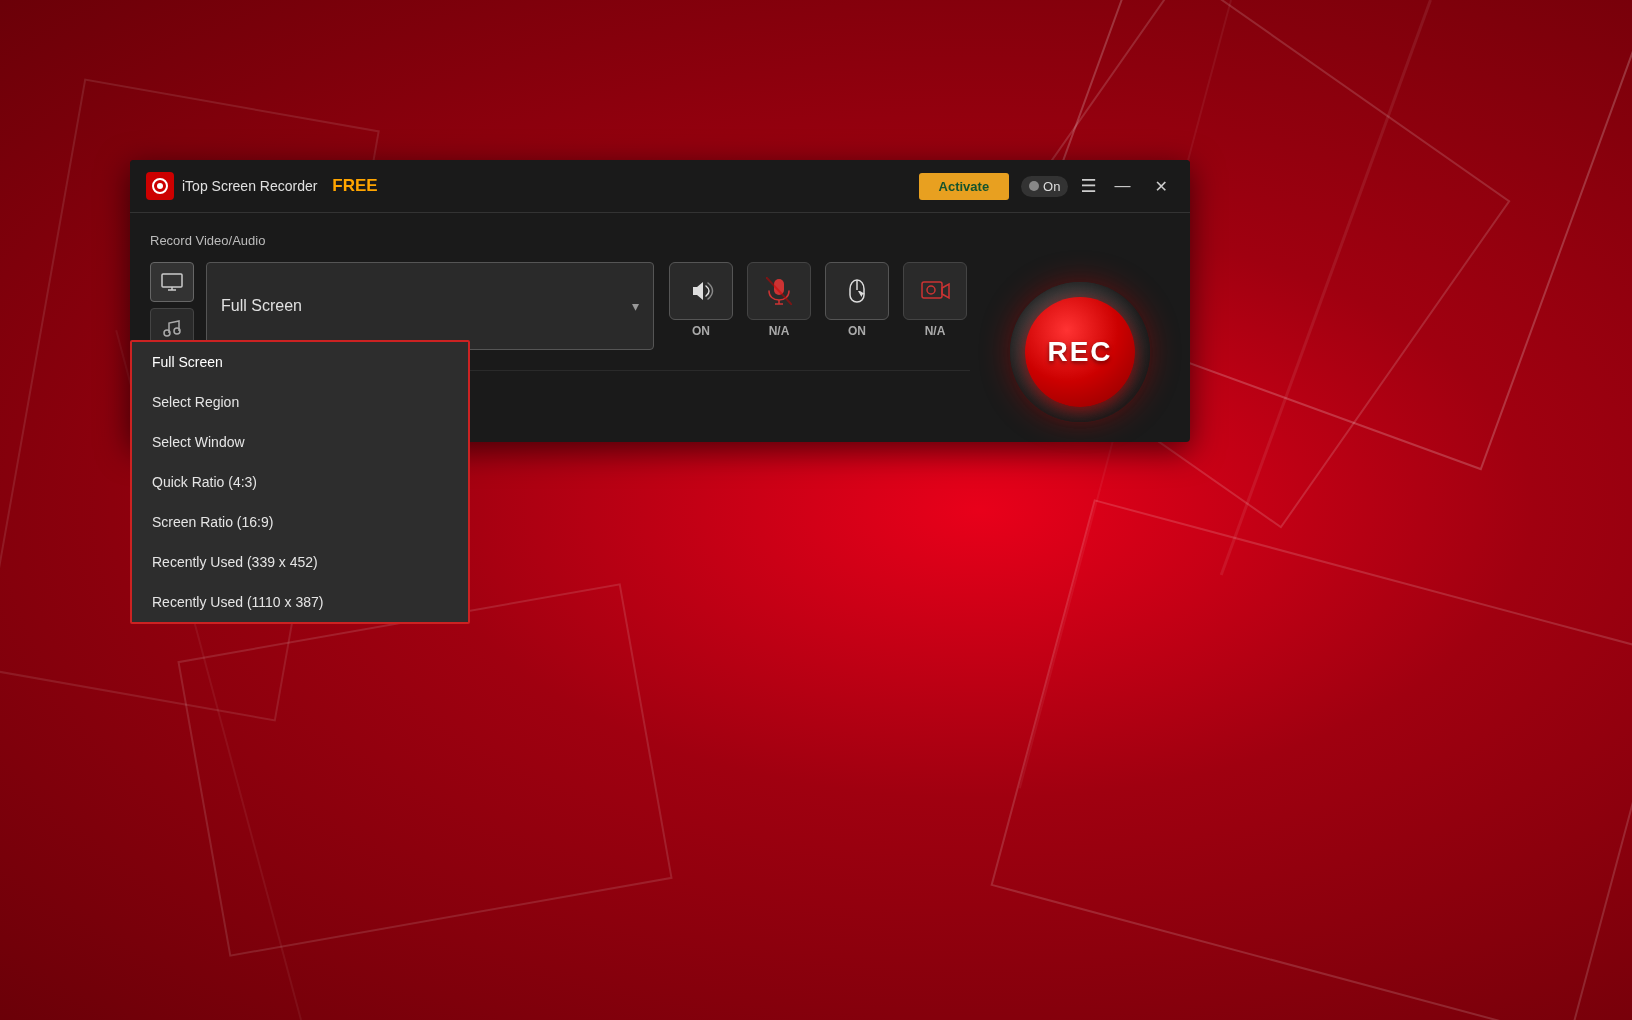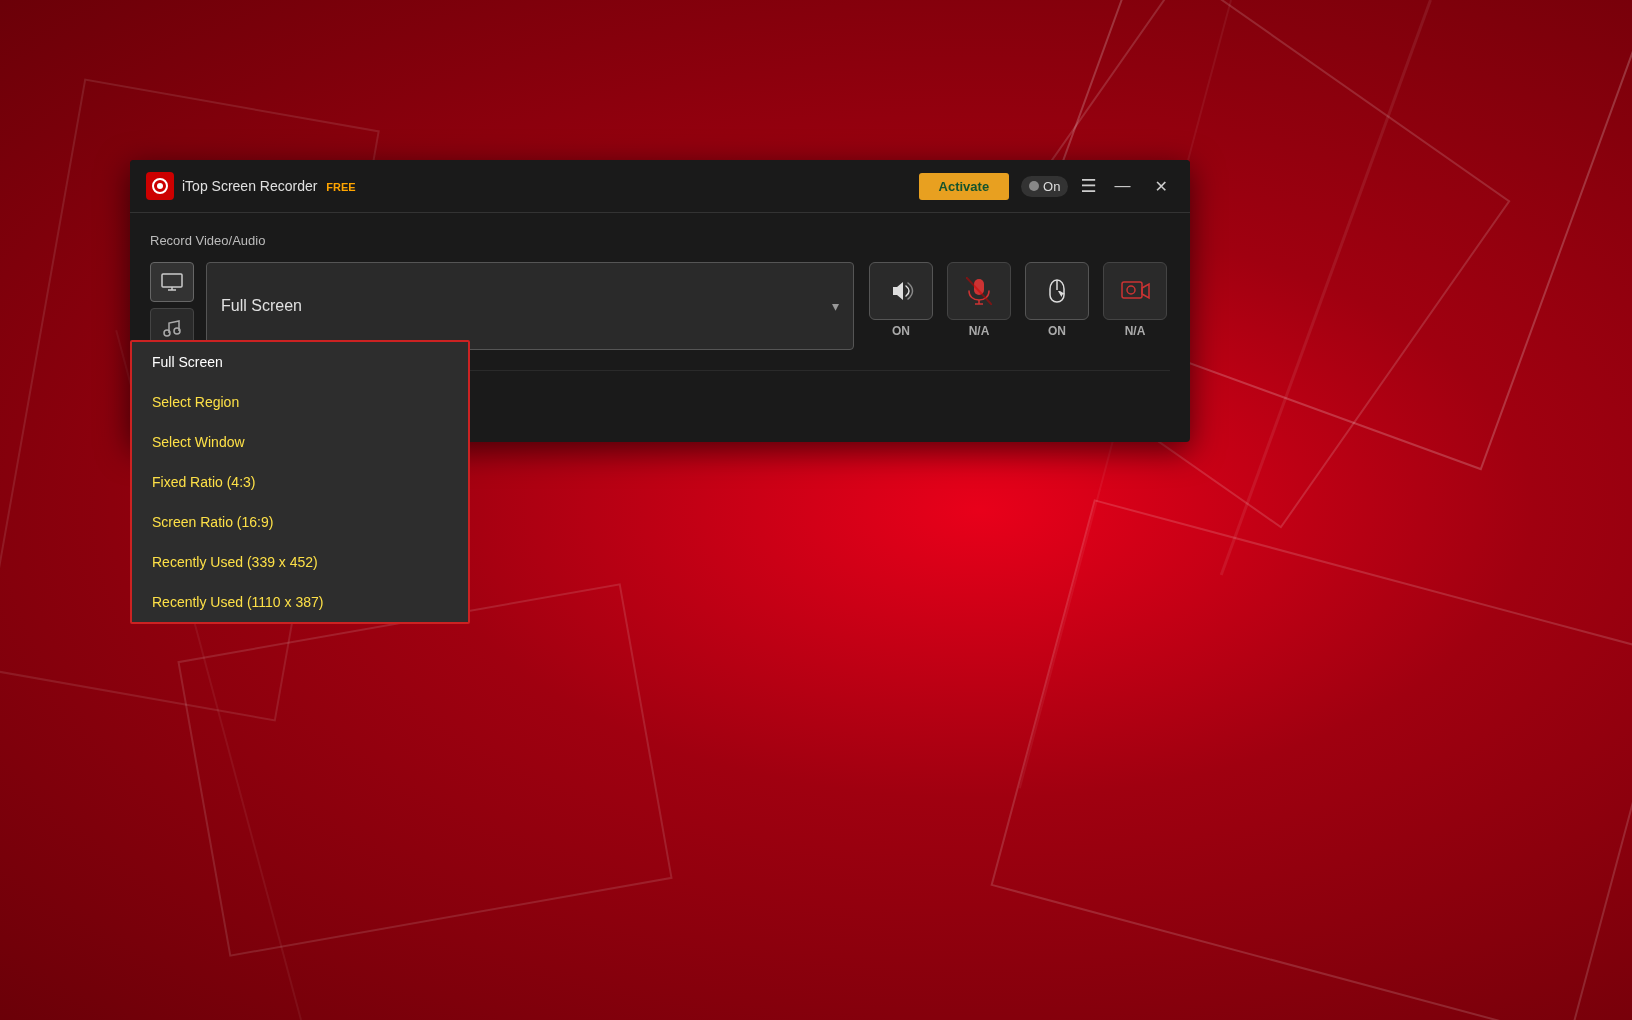--- a/index.html
+++ b/index.html
@@ -95,23 +95,23 @@
     }
 
     .app-title {
       font-size: 14px;
       color: #e0e0e0;
       flex: 1;
     }
 
     .free-badge {
       color: #ffa500;
-      font-size: 11px;
+      font-size: 17px;
       font-weight: bold;
-      margin-left: 5px;
+      margin-left: 11px;
     }
 
     .title-bar-controls {
       display: flex;
       align-items: center;
       gap: 12px;
       margin-left: auto;
     }
 
     .activate-btn {
@@ -336,21 +336,21 @@
       background: #2d2d2d;
       border: 2px solid #cc2222;
       border-radius: 2px;
       z-index: 100;
       overflow: hidden;
     }
 
     .dropdown-menu-item {
       padding: 12px 20px;
       font-size: 14px;
-      color: #fde047;
+      color: #e5e5e5;
       cursor: pointer;
       transition: background 0.1s;
     }
 
     .dropdown-menu-item.selected {
       color: white;
       font-weight: 500;
     }
   </style>
 </head>
@@ -499,25 +499,32 @@
             <svg width="20" height="20" viewBox="0 0 20 20" fill="none">
               <rect x="2" y="2" width="16" height="16" rx="2" fill="none" stroke="#aaa" stroke-width="1.5"></rect>
               <path d="M6 6h8M6 10h8M6 14h5" stroke="#aaa" stroke-width="1.2"></path>
             </svg>
           </span>
           <span>User Guide</span>
         </div>
       </div>
     </div>
 
+    <div class="rec-section">
+      <div class="rec-outer">
+        <div class="rec-btn">
+          <span class="rec-label">REC</span>
+        </div>
+      </div>
+    </div>
   </div>
 </div>
 
 <div class="dropdown-menu">
 
 <div class="dropdown-menu-item selected">Full Screen</div>
     <div class="dropdown-menu-item">Select Region</div>
     <div class="dropdown-menu-item">Select Window</div>
-    <div class="dropdown-menu-item">Fixed Ratio (4:3)</div>
+    <div class="dropdown-menu-item">Quick Ratio (4:3)</div>
     <div class="dropdown-menu-item">Screen Ratio (16:9)</div>
     <div class="dropdown-menu-item">Recently Used (339 x 452)</div>
     <div class="dropdown-menu-item">Recently Used (1110 x 387)</div>
   </div>
 
 </body></html>

